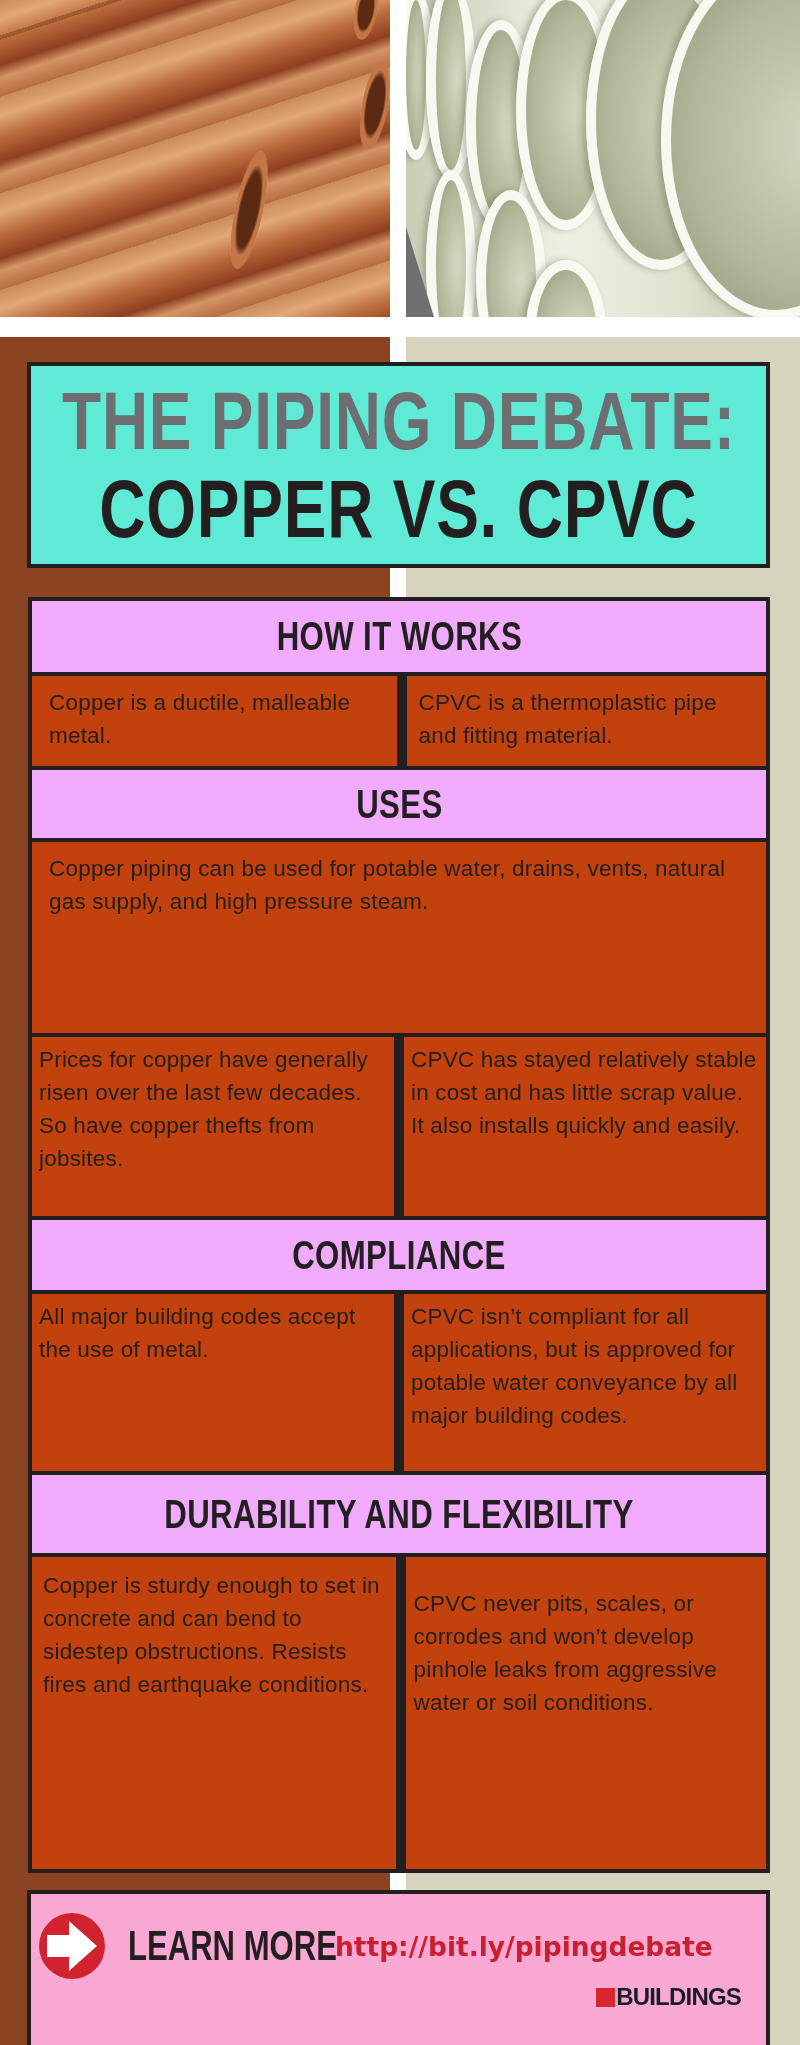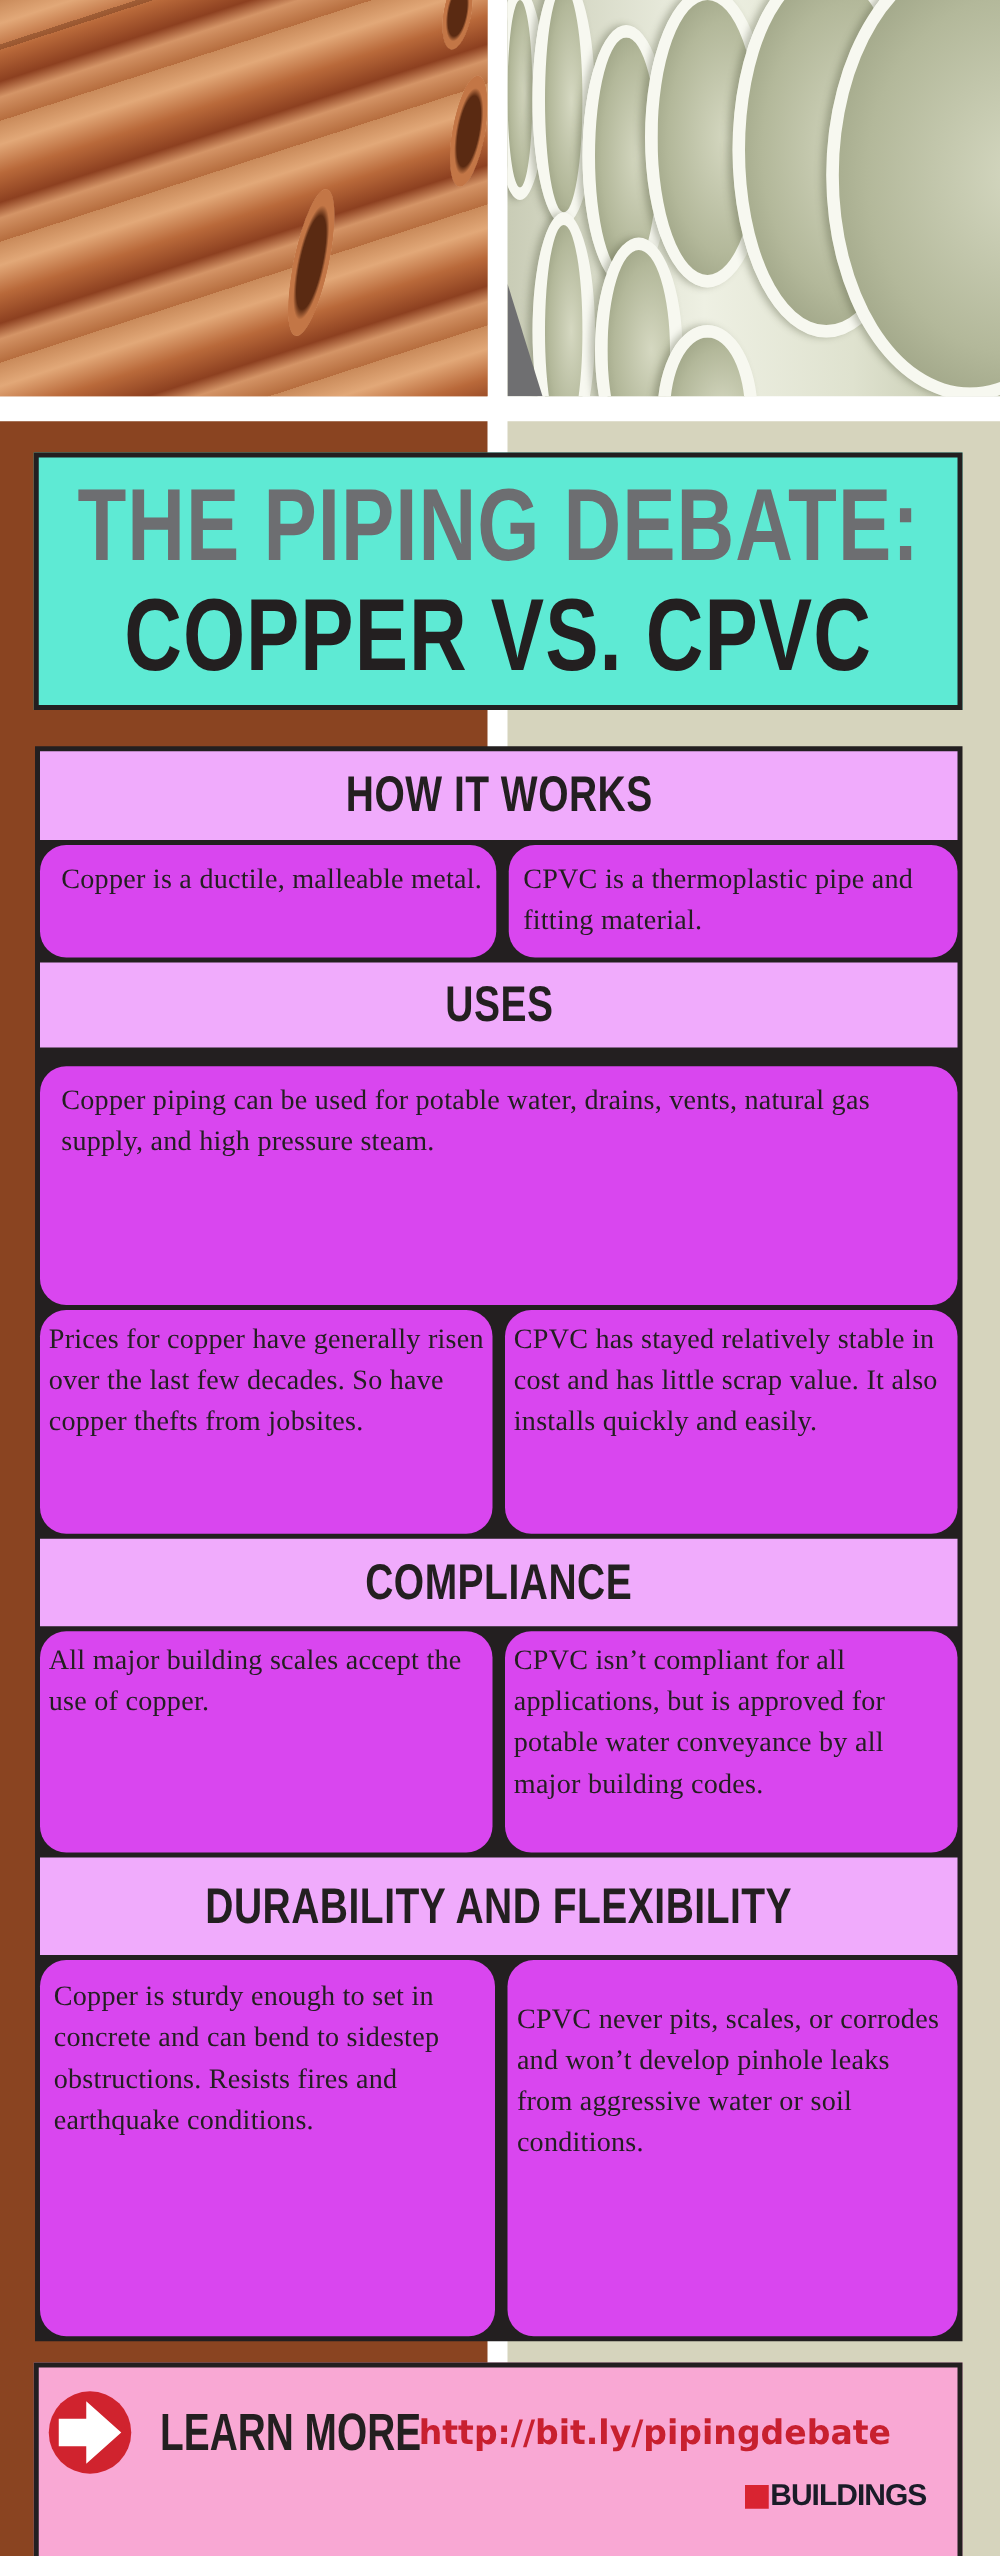--- a/index.html
+++ b/index.html
@@ -63,25 +63,24 @@
   .sec-head {
     background: #f0abfc; display: flex; align-items: center; justify-content: center;
   }
   .sec-head span {
     font-family: "Liberation Sans", sans-serif; font-weight: bold;
     font-size: 40px; color: #231f20; transform: scaleX(0.78); white-space: nowrap;
     display: inline-block; letter-spacing: 0.5px;
   }
   .sec-row { display: flex; gap: 10px; }
   .cell {
-    flex: 1; background: #d946ef; color: #231f20;
-    font-family: Liberation Serif, serif; font-size: 22.5px; line-height: 33px;
+    flex: 1; background: #c2410c; color: #231f20;
+    font-family: Liberation Sans, sans-serif; font-size: 22.5px; line-height: 33px;
     font-weight: normal; letter-spacing: 0.2px;
     padding: 10px 8px 0 17px;
-    border-radius: 21px;
   }
   .cell.tight { padding-left: 7px; padding-right: 4px; }
   .cell.mid { padding-left: 12px; }
 
   
   .footer {
     position: absolute; left: 27px; top: 1890px; width: 743px; height: 167px;
     background: #f9a8d4; border: 4px solid #231f20;
   }
   .arrow-circle {
@@ -144,34 +143,34 @@
     <span>HOW IT WORKS</span>
   </div>
   <div class="sec-row" style="height:90px;">
     <div class="cell">Copper is a ductile, malleable metal.</div>
     <div class="cell mid">CPVC is a thermoplastic pipe and fitting material.</div>
   </div>
 
   <div class="sec-head" style="height:68px;">
     <span>USES</span>
   </div>
-  <div class="sec-row" style="height:191px;margin-top:11px;">
+  <div class="sec-row" style="height:191px;">
     <div class="cell">Copper piping can be used for potable water, drains, vents, natural gas supply, and high pressure steam.</div>
   </div>
 
   <div class="sec-row" style="height:179px;">
     <div class="cell tight" style="padding-top:6px;">Prices for copper have generally risen over the last few decades. So have copper thefts from jobsites.</div>
     <div class="cell tight" style="padding-top:6px;">CPVC has stayed relatively stable in cost and has little scrap value. It also installs quickly and easily.</div>
   </div>
 
   <div class="sec-head" style="height:70px;">
     <span>COMPLIANCE</span>
   </div>
   <div class="sec-row" style="height:177px;">
-    <div class="cell tight" style="padding-top:6px;">All major building scales accept the use of copper.</div>
+    <div class="cell tight" style="padding-top:6px;">All major building codes accept the use of metal.</div>
     <div class="cell tight" style="padding-top:6px;">CPVC isn’t compliant for all applications, but is approved for potable water conveyance by all major building codes.</div>
   </div>
 
   <div class="sec-head" style="height:78px;text-align:center;">
     <span>DURABILITY AND FLEXIBILITY</span>
   </div>
   <div class="sec-row" style="flex:1;">
     <div class="cell" style="padding-left:11px;padding-top:12px;">Copper is sturdy enough to set in concrete and can bend to sidestep obstructions. Resists fires and earthquake conditions.</div>
     <div class="cell" style="padding-left:8px;padding-top:30px;">CPVC never pits, scales, or corrodes and won’t develop pinhole leaks from aggressive water or soil conditions.</div>
   </div>

